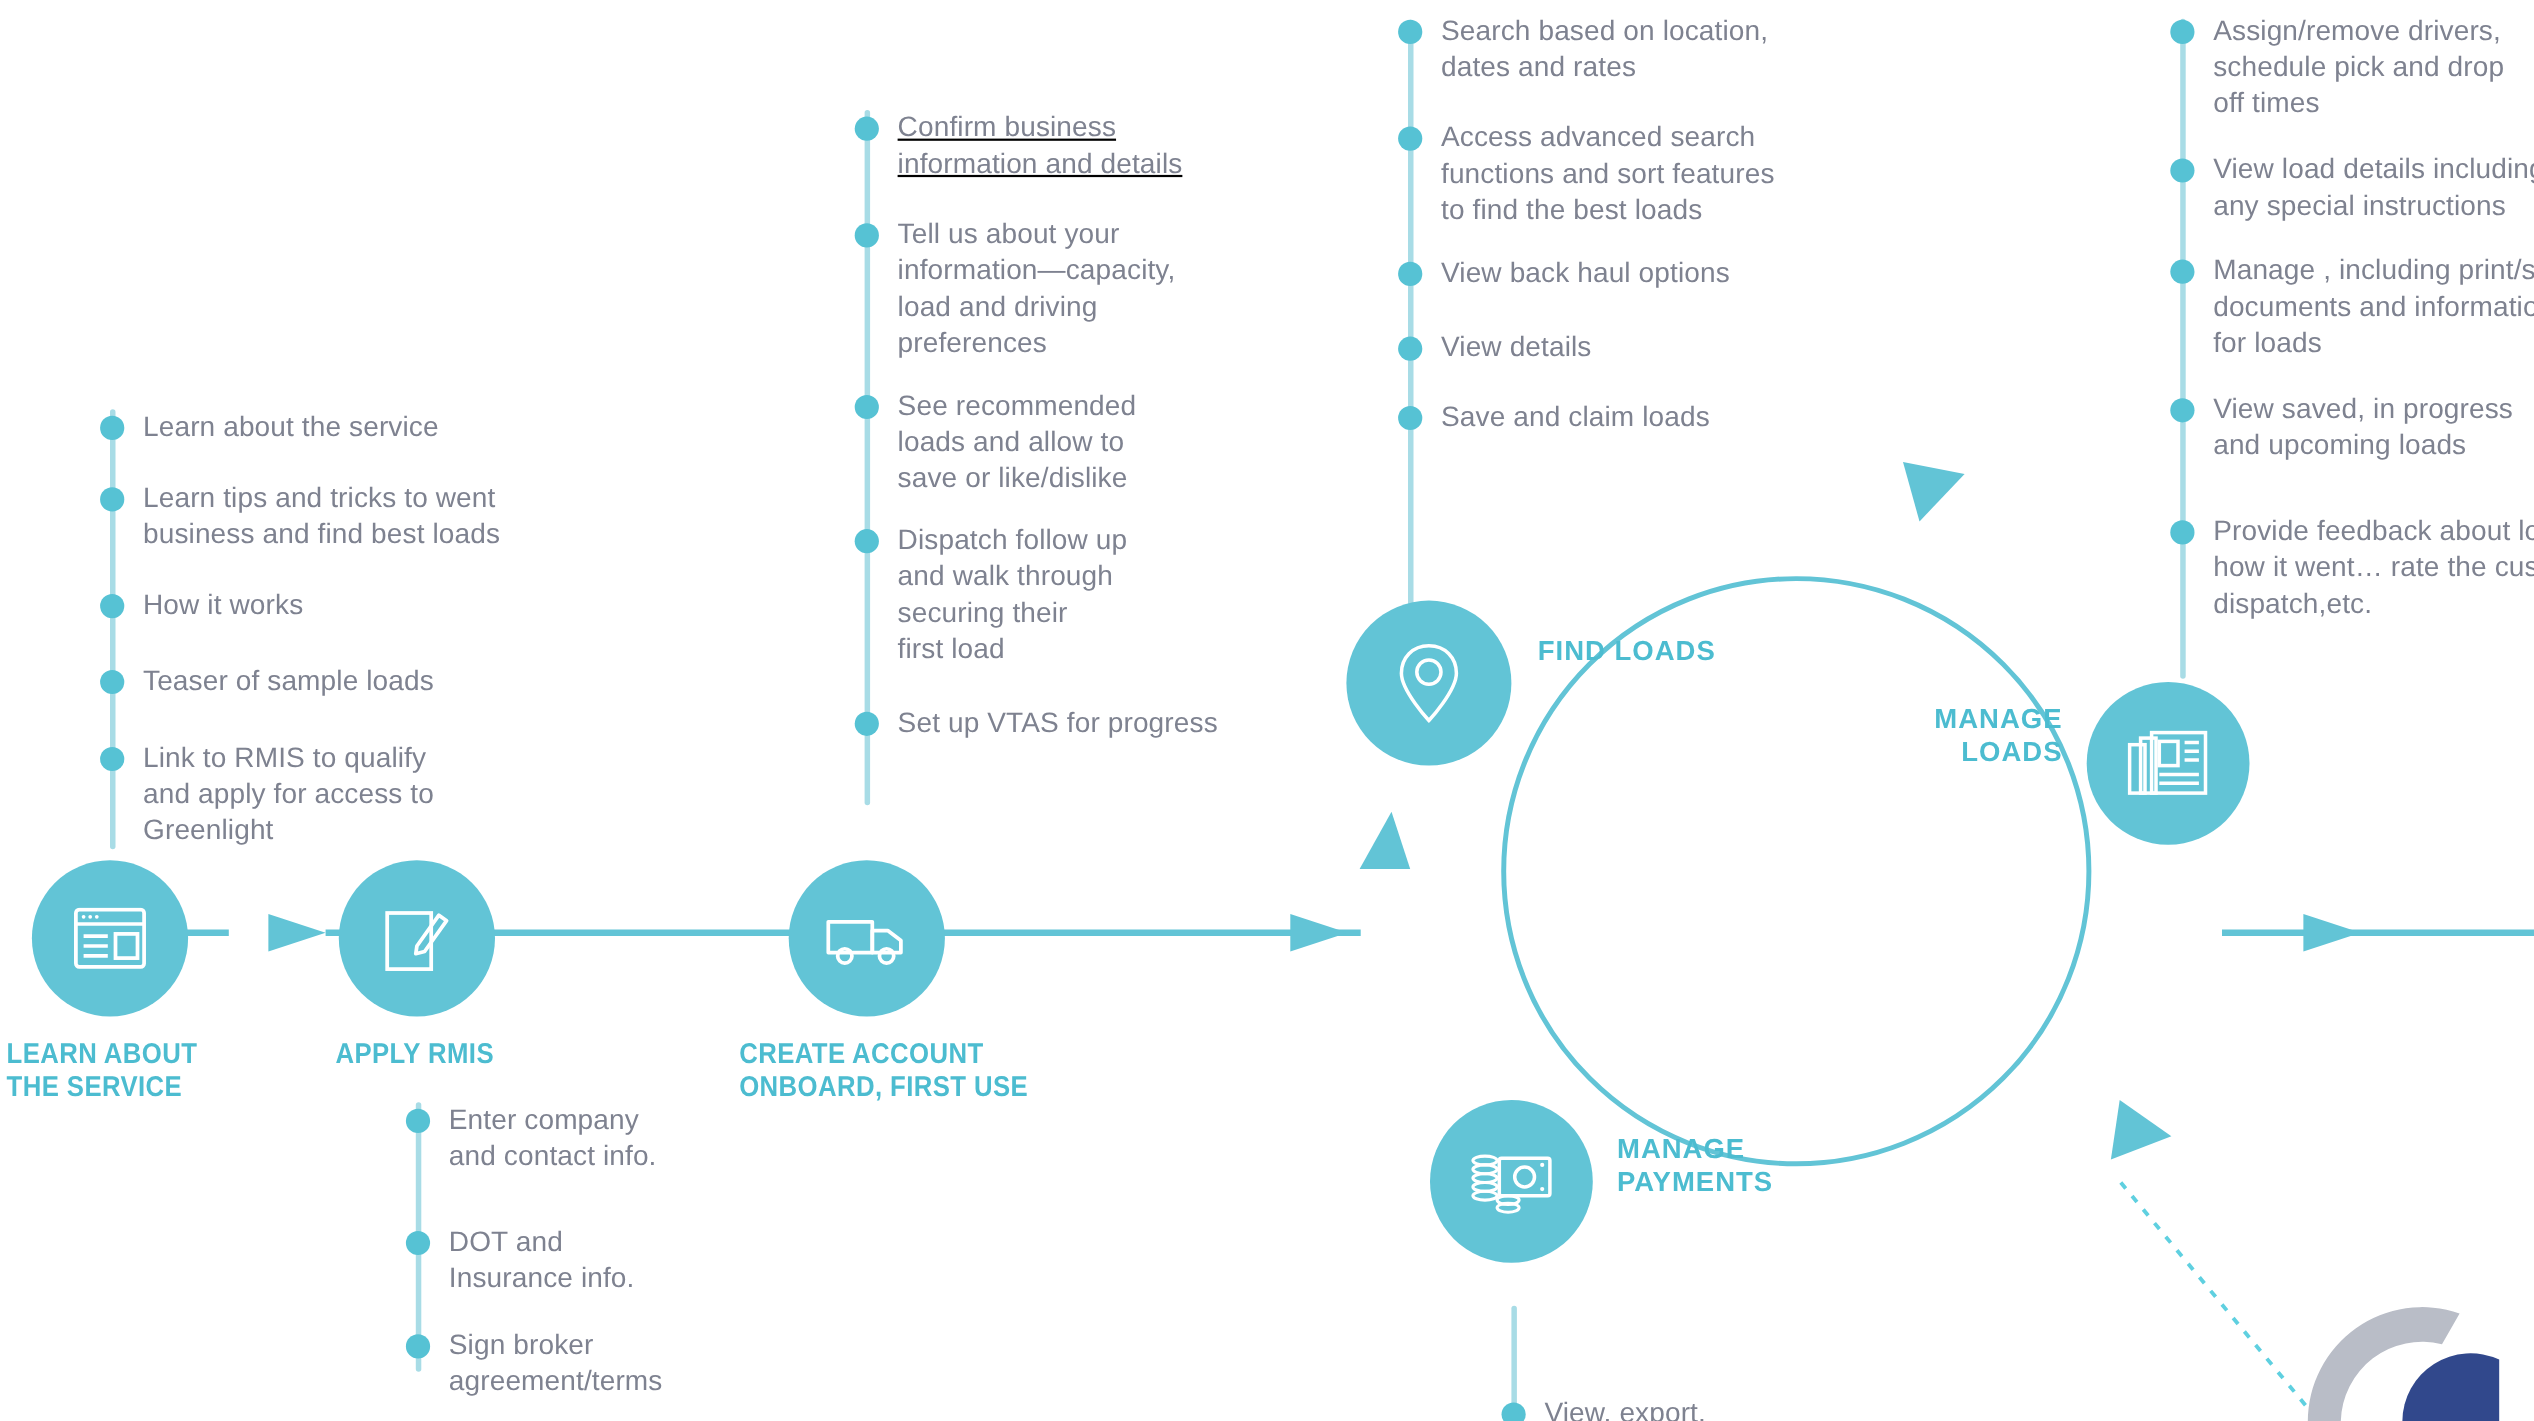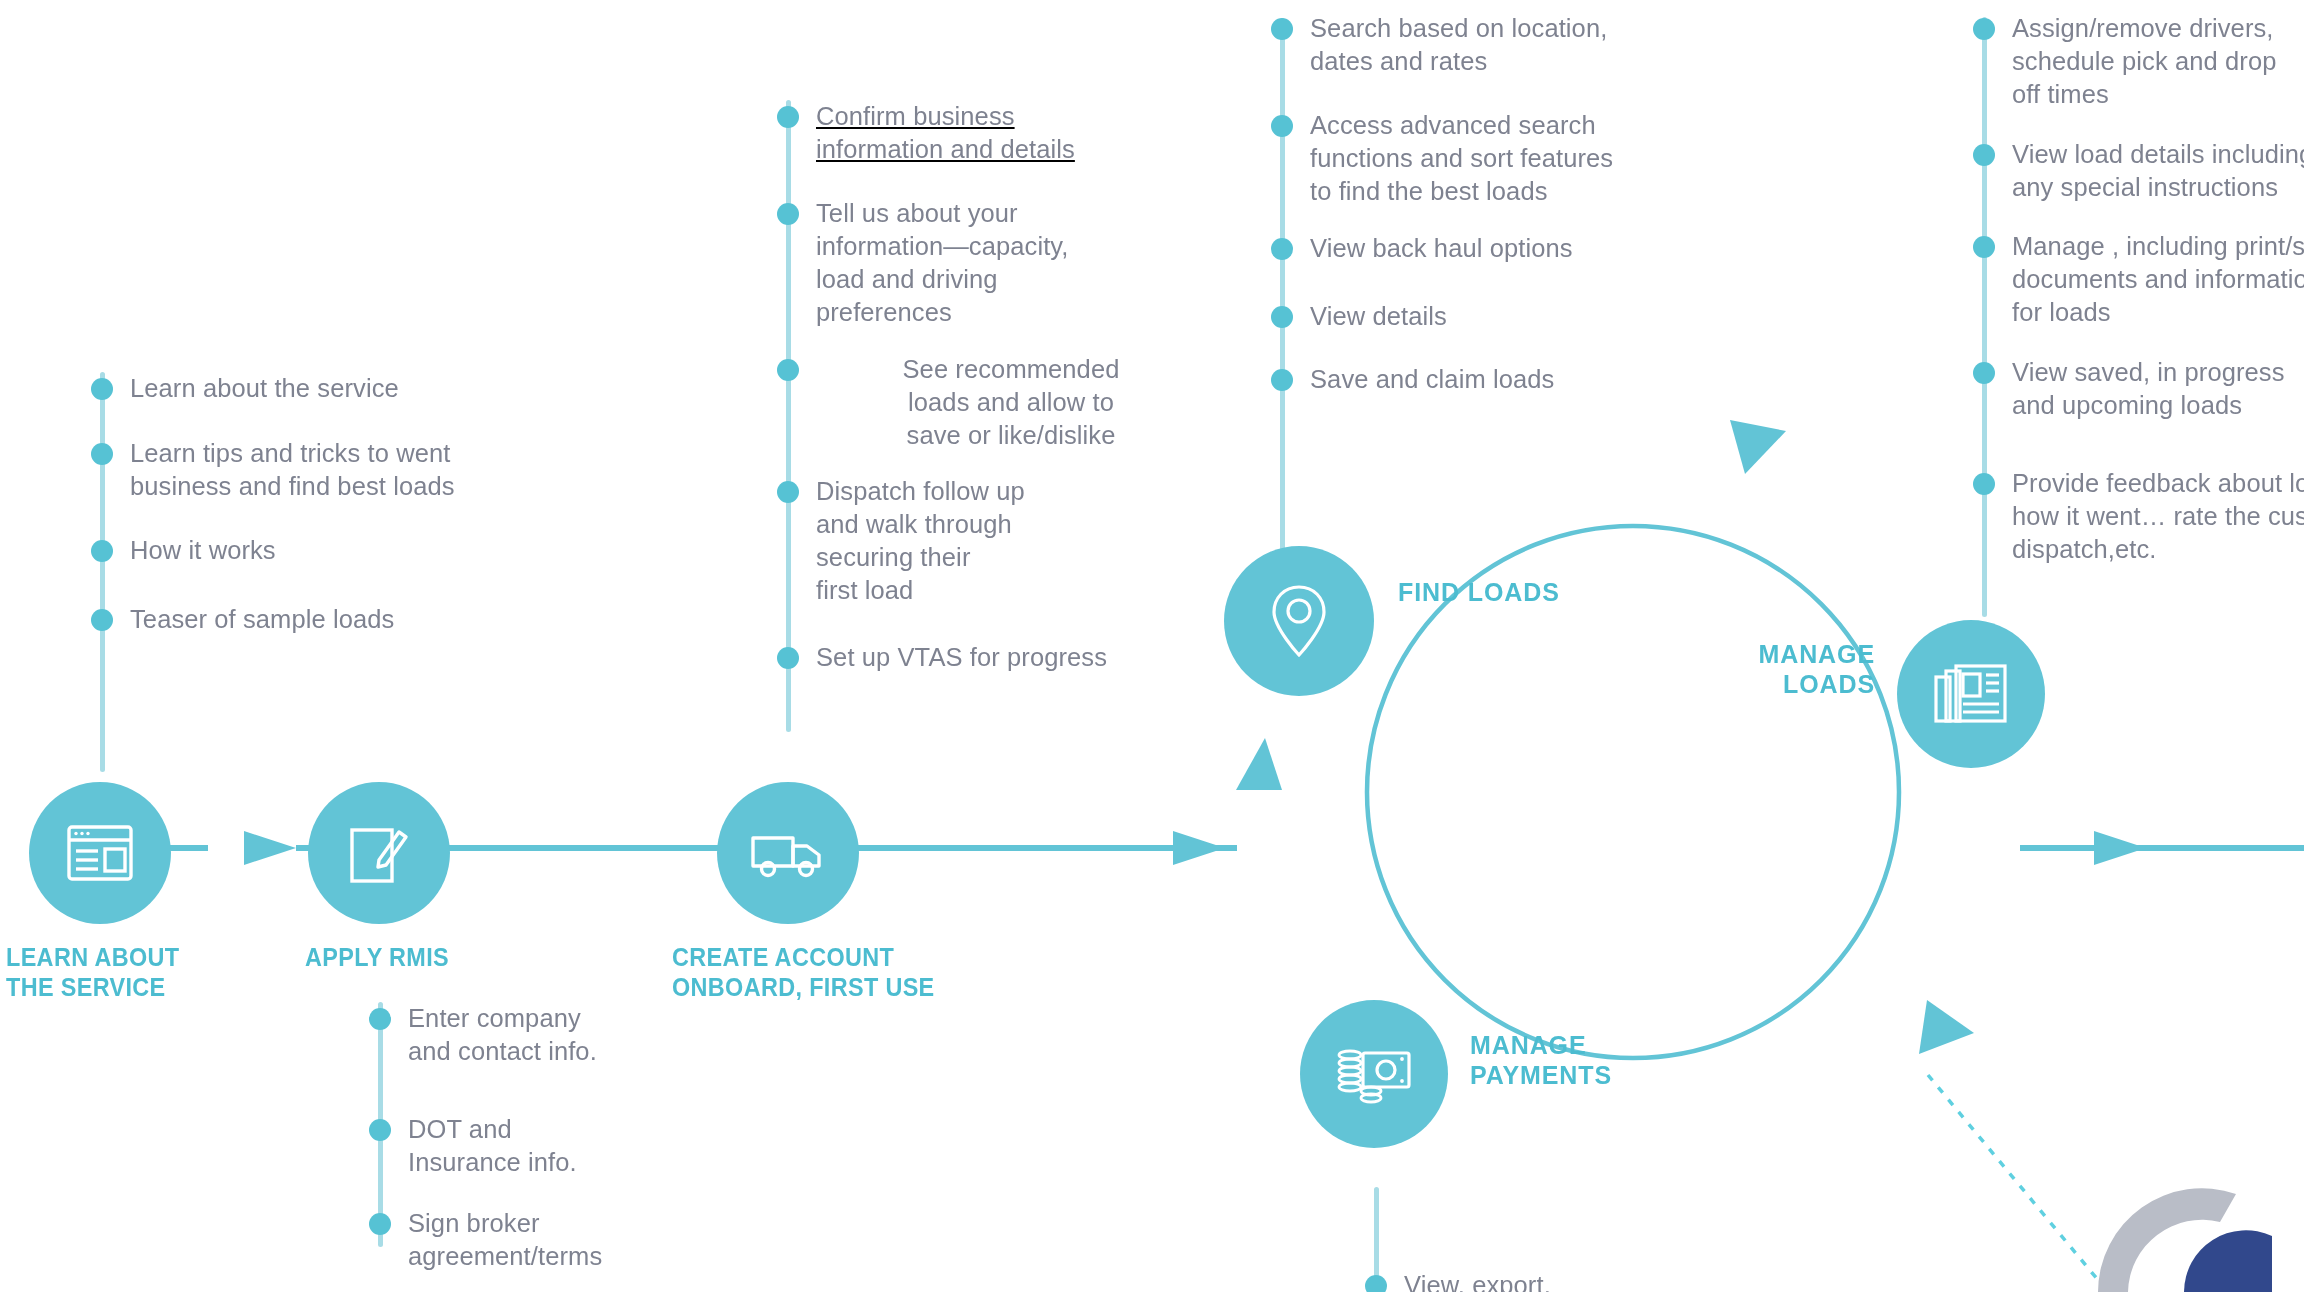--- a/index.html
+++ b/index.html
@@ -100,20 +100,26 @@
 business and find best loads</span>
     </div>
     <div class="bitem" style="margin-top:31px;">
       <span class="dot"></span>
       <span class="txt">How it works</span>
     </div>
     <div class="bitem" style="margin-top:36px;">
       <span class="dot"></span>
       <span class="txt">Teaser of sample loads</span>
     </div>
+    <div class="bitem" style="margin-top:37px;">
+      <span class="dot"></span>
+      <span class="txt">Link to RMIS to qualify
+and apply for access to
+Greenlight</span>
+    </div>
   </div>
 
   <div class="node" style="left:29px;top:782px;width:142px;height:142px;">
     <span>
       <svg width="66" height="56" viewBox="0 0 66 56">
         <rect x="2" y="2" width="62" height="52" rx="3" fill="none" stroke="#ffffff" stroke-width="3.4"></rect>
         <line x1="2" y1="15" x2="64" y2="15" stroke="#ffffff" stroke-width="3.4"></line>
         <circle cx="9" cy="8.5" r="1.7" fill="#ffffff"></circle>
           <circle cx="15" cy="8.5" r="1.7" fill="#ffffff"></circle>
           <circle cx="21" cy="8.5" r="1.7" fill="#ffffff"></circle>
@@ -163,21 +169,21 @@
       <span class="txt">Confirm business
 information and details</span>
     </div>
     <div class="bitem" style="margin-top:31px;">
       <span class="dot"></span>
       <span class="txt">Tell us about your
 information—capacity,
 load and driving
 preferences</span>
     </div>
-    <div class="bitem" style="margin-top:24px;text-align:center;">
+    <div class="bitem" style="margin-top:24px;">
       <span class="dot"></span>
       <span class="txt">See recommended
 loads and allow to
 save or like/dislike</span>
     </div>
     <div class="bitem" style="margin-top:23px;">
       <span class="dot"></span>
       <span class="txt">Dispatch follow up
 and walk through
 securing their

